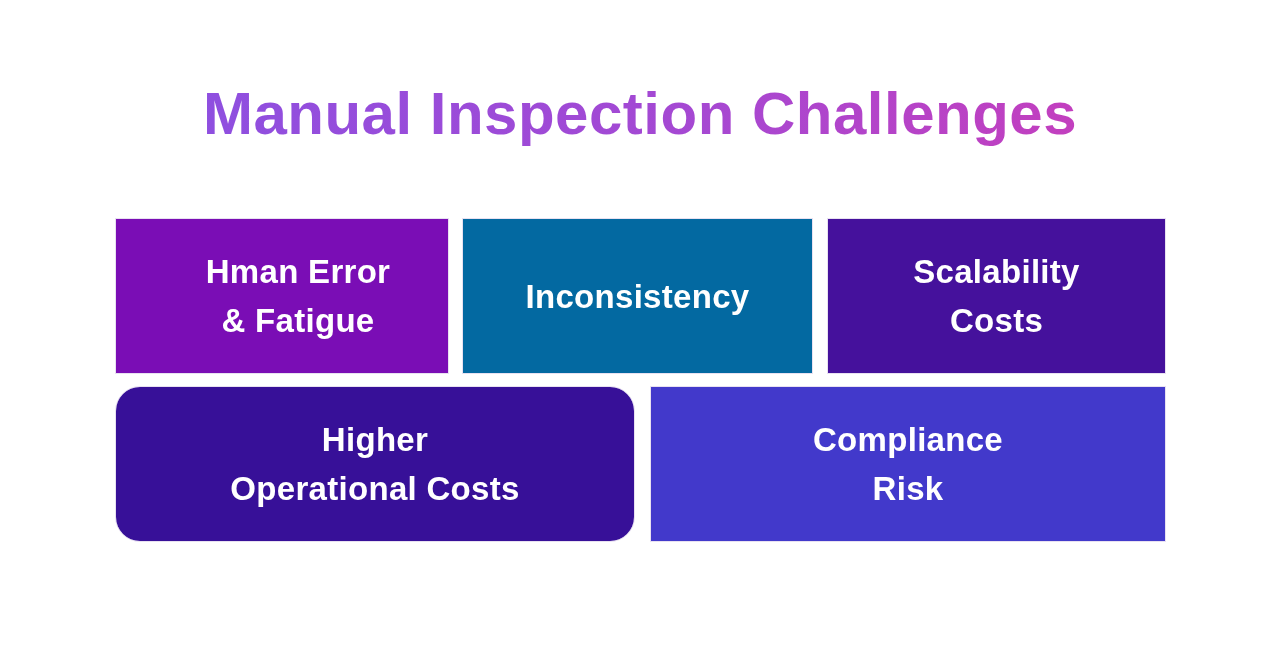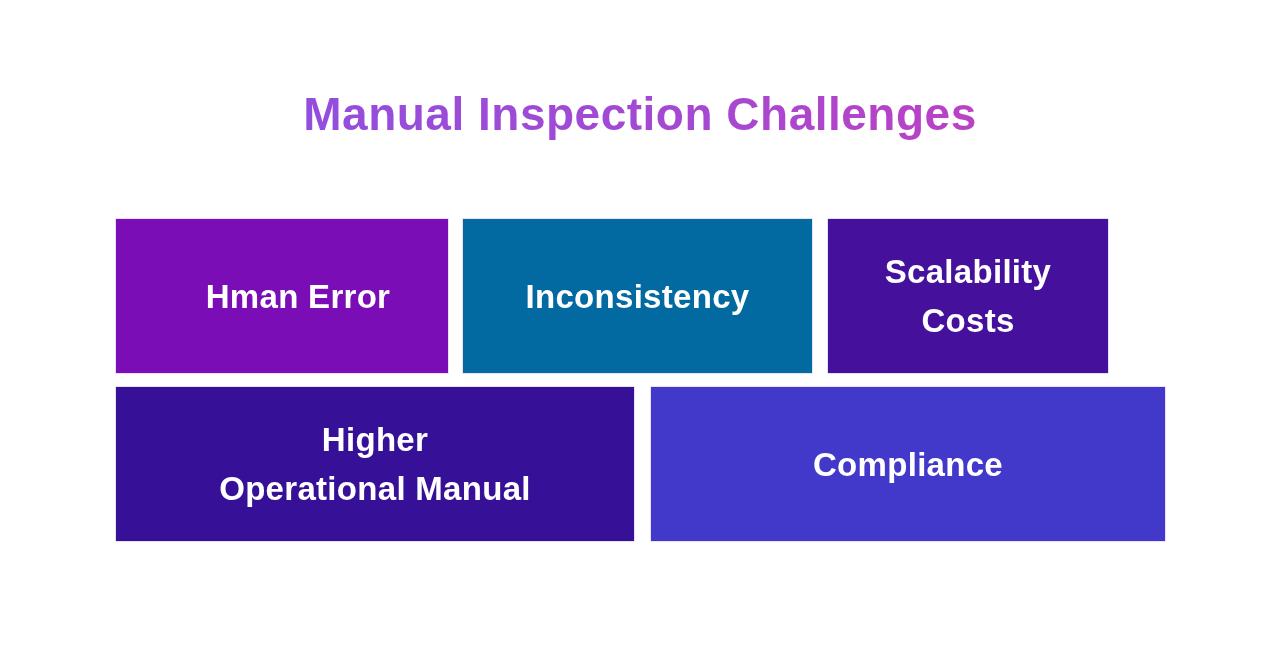--- a/index.html
+++ b/index.html
@@ -12,21 +12,21 @@
   .slide {
     position: relative;
     width: 1280px; height: 653px;
     background: #ffffff;
   }
   .title {
     position: absolute;
     top: 82px; left: 0;
     width: 1280px;
     text-align: center;
-    font-size: 46px;
+    font-size: 60px;
     font-weight: 700;
     letter-spacing: 0.5px;
     line-height: 64px;
     
     -webkit-background-clip: text;
     background-clip: text;
     color: transparent;
   }
   .card {
     position: absolute;
@@ -37,47 +37,49 @@
     color: #ffffff;
     font-size: 33px;
     font-weight: 600;
     line-height: 49px;
     text-align: center;
     letter-spacing: 0.3px;
     outline: 1px solid rgba(190, 170, 215, 0.35);
   }
   .card-1 { left: 116px; top: 219px; width: 332px; height: 154px; }
   .card-2 { left: 463px; top: 219px; width: 349px; height: 154px; }
-  .card-3 { left: 828px; top: 219px; width: 280px; height: 154px; }
+  .card-3 { left: 828px; top: 219px; width: 337px; height: 154px; }
   .card-4 { left: 116px; top: 387px; width: 518px; height: 154px; }
   .card-5 { left: 651px; top: 387px; width: 514px; height: 154px; }
   .card-line { display: block; }
 </style>
 </head>
 <body>
 
 <div class="slide">
 
   <h1 class="title" style="background-image: linear-gradient(90deg, rgb(133, 82, 229) 0%, rgb(166, 72, 210) 55%, rgb(210, 58, 180) 100%);">Manual Inspection Challenges</h1>
 
   <div class="card card-1" style="background: rgb(122, 13, 181); padding-left: 32px;">
     <span class="card-line">Hman Error</span>
+    <span class="card-line">&amp; Fatigue</span>
   </div>
 
   <div class="card card-2" style="background: #0369a1;">
     <span class="card-line">Inconsistency</span>
   </div>
 
   <div class="card card-3" style="background: rgb(69, 17, 156);">
     <span class="card-line">Scalability</span>
     <span class="card-line">Costs</span>
   </div>
 
-  <div class="card card-4" style="background: rgb(55, 16, 152);">
+  <div class="card card-4" style="background: rgb(55, 16, 152); border-radius: 24px;">
     <span class="card-line">Higher</span>
-    <span class="card-line">Operational Manual</span>
+    <span class="card-line">Operational Costs</span>
   </div>
 
   <div class="card card-5" style="background: rgb(66, 57, 203);">
     <span class="card-line">Compliance</span>
+    <span class="card-line">Risk</span>
   </div>
 
 </div>
 
 </body></html>

